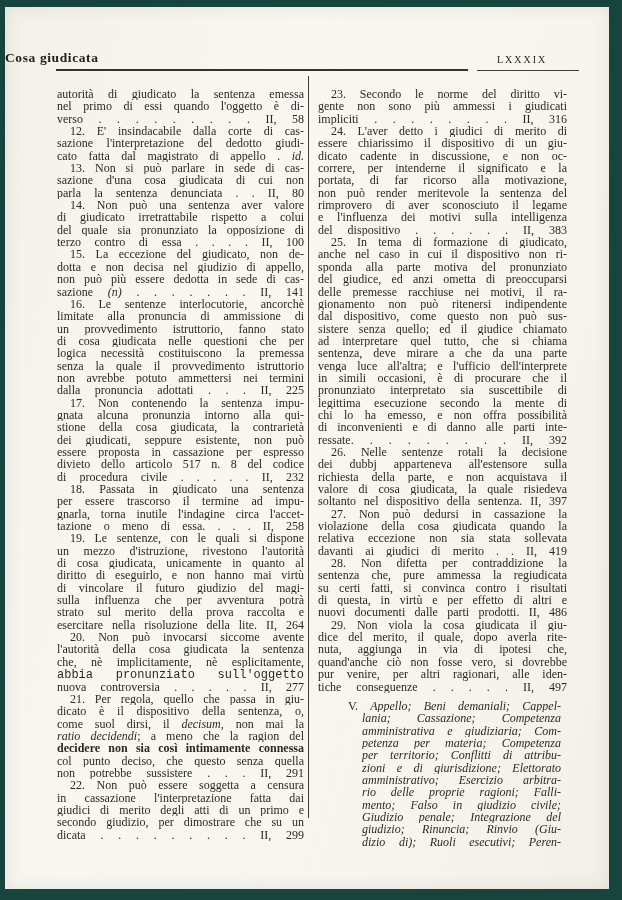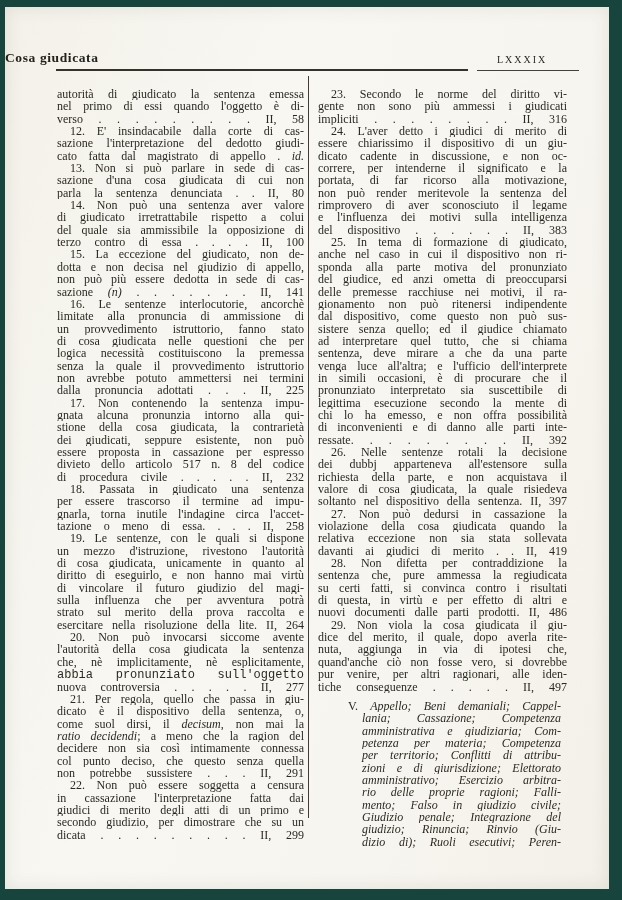--- a/index.html
+++ b/index.html
@@ -60,21 +60,21 @@
       <div class="line"><span style="font-style: normal;">nel primo di essi quando l'oggetto è di-</span></div>
       <div class="line"><span style="font-style: normal;">verso . . . . . . . . . II, 58</span></div>
       <div class="line ind"><span style="font-style: normal;">12. E' insindacabile dalla corte di cas-</span></div>
       <div class="line"><span style="font-style: normal;">sazione l'interpretazione del dedotto giudi-</span></div>
       <div class="line"><span style="font-style: normal;">cato fatta dal magistrato di appello . </span><span style="font-style: italic;">id.</span></div>
       <div class="line ind"><span style="font-style: normal;">13. Non si può parlare in sede di cas-</span></div>
       <div class="line"><span style="font-style: normal;">sazione d'una cosa giudicata di cui non</span></div>
       <div class="line"><span style="font-style: normal;">parla la sentenza denunciata . . II, 80</span></div>
       <div class="line ind"><span style="font-style: normal;">14. Non può una sentenza aver valore</span></div>
       <div class="line"><span style="font-style: normal;">di giudicato irretrattabile rispetto a colui</span></div>
-      <div class="line"><span style="font-style: normal;">del quale sia ammissibile la opposizione di</span></div>
+      <div class="line"><span style="font-style: normal;">del quale sia pronunziato la opposizione di</span></div>
       <div class="line"><span style="font-style: normal;">terzo contro di essa . . . . II, 100</span></div>
       <div class="line ind"><span style="font-style: normal;">15. La eccezione del giudicato, non de-</span></div>
       <div class="line"><span style="font-style: normal;">dotta e non decisa nel giudizio di appello,</span></div>
       <div class="line"><span style="font-style: normal;">non può più essere dedotta in sede di cas-</span></div>
       <div class="line"><span style="font-style: normal;">sazione </span><span style="font-style: italic;">(n)</span><span style="font-style: normal;"> . . . . . . . II, 141</span></div>
       <div class="line ind"><span style="font-style: normal;">16. Le sentenze interlocutorie, ancorchè</span></div>
       <div class="line"><span style="font-style: normal;">limitate alla pronuncia di ammissione di</span></div>
       <div class="line"><span style="font-style: normal;">un provvedimento istruttorio, fanno stato</span></div>
       <div class="line"><span style="font-style: normal;">di cosa giudicata nelle questioni che per</span></div>
       <div class="line"><span style="font-style: normal;">logica necessità costituiscono la premessa</span></div>
@@ -102,21 +102,21 @@
       <div class="line"><span style="font-style: normal;">esercitare nella risoluzione della lite. II, 264</span></div>
       <div class="line ind"><span style="font-style: normal;">20. Non può invocarsi siccome avente</span></div>
       <div class="line"><span style="font-style: normal;">l'autorità della cosa giudicata la sentenza</span></div>
       <div class="line"><span style="font-style: normal;">che, nè implicitamente, nè esplicitamente,</span></div>
       <div class="line"><span style="font-style: normal; font-family: Liberation Mono, monospace;">abbia pronunziato sull'oggetto speciale della</span></div>
       <div class="line"><span style="font-style: normal;">nuova controversia . . . . . II, 277</span></div>
       <div class="line ind"><span style="font-style: normal;">21. Per regola, quello che passa in giu-</span></div>
       <div class="line"><span style="font-style: normal;">dicato è il dispositivo della sentenza, o,</span></div>
       <div class="line"><span style="font-style: normal;">come suol dirsi, il </span><span style="font-style: italic;">decisum</span><span style="font-style: normal;">, non mai la</span></div>
       <div class="line"><span style="font-style: italic;">ratio decidendi</span><span style="font-style: normal;">; a meno che la ragion del</span></div>
-      <div class="line"><span style="font-style: normal;">decidere non sia così intimamente connessa</span></div>
+      <div class="line"><span style="font-style: normal; font-weight: bold;">decidere non sia così intimamente connessa</span></div>
       <div class="line"><span style="font-style: normal;">col punto deciso, che questo senza quella</span></div>
       <div class="line"><span style="font-style: normal;">non potrebbe sussistere . . . II, 291</span></div>
       <div class="line ind"><span style="font-style: normal;">22. Non può essere soggetta a censura</span></div>
       <div class="line"><span style="font-style: normal;">in cassazione l'interpretazione fatta dai</span></div>
       <div class="line"><span style="font-style: normal;">giudici di merito degli atti di un primo e</span></div>
       <div class="line"><span style="font-style: normal;">secondo giudizio, per dimostrare che su un</span></div>
       <div class="line"><span style="font-style: normal;">dicata . . . . . . . . . II, 299</span></div>
     </div>
 
   <div class="col col-right">

